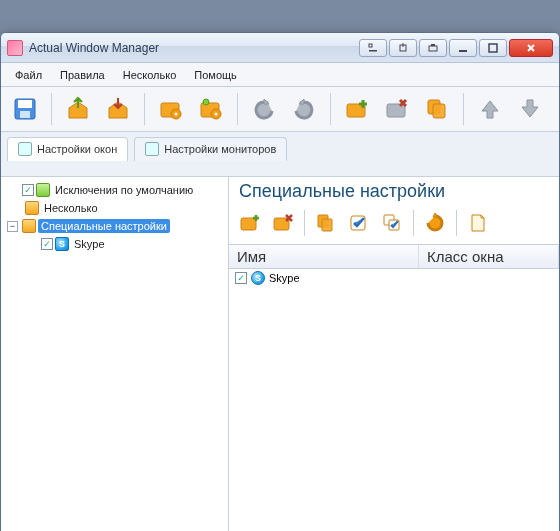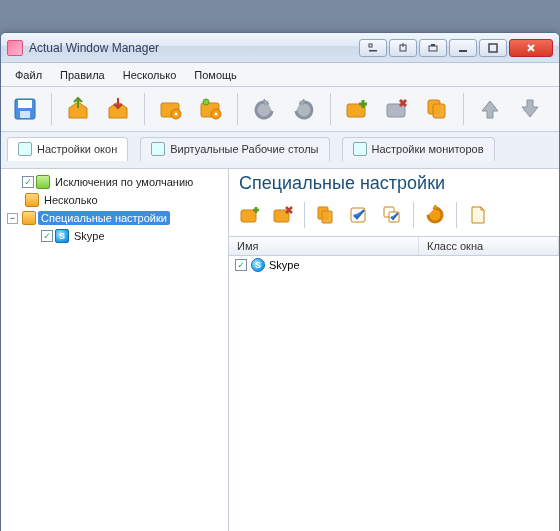--- a/index.html
+++ b/index.html
@@ -29,21 +29,21 @@
   
   .menubar { height: 24px; background:#f4f6fa; border-bottom:1px solid #c6cfdb; display:flex; align-items:center; padding: 0 6px; gap: 2px; }
   .menuitem { font-size: 11px; color:#222; padding: 2px 8px; border-radius:3px; }
 
   
   .toolbar { background:#f4f6fa; border-bottom:1px solid #c6cfdb; padding: 4px 6px; display:flex; align-items:center; gap:4px; }
   .tbtn { width: 36px; height: 36px; border:1px solid transparent; border-radius:4px; display:flex; align-items:center; justify-content:center; }
   .tsep { width:1px; height:32px; background:#c6cfdb; margin:0 4px; }
 
   
-  .tabstrip { background:#ecf0f7; display:flex; padding: 4px 6px 8px; border-bottom:1px solid #c6cfdb; gap:12px; }
+  .tabstrip { background:#ecf0f7; display:flex; padding: 4px 6px 16px; border-bottom:1px solid #c6cfdb; gap:6px; }
   .tab { display:flex; align-items:center; gap:5px; font-size:11px; padding: 4px 10px 5px; border:1px solid #c6cfdb; border-bottom:none;
     background:#f0f3f9; border-radius: 4px 4px 0 0; color:#333; position:relative; top:1px; }
   .tab.active { background:#fff; font-weight:400; }
   .tab .ticon { width:14px; height:14px; border:1px solid #8aa; background:#dff; border-radius:2px; }
 
   
   .content { flex:1; display:flex; background:#fff; overflow:hidden; }
   .treepane { width: 228px; background:#fff; border-right:1px solid #c6cfdb; padding: 4px 2px; font-size:11px; color:#222; }
   .treerow { display:flex; align-items:center; height:18px; padding-left:4px; gap:2px; white-space:nowrap; }
   .treerow .exp { width:11px; height:11px; border:1px solid #9aa7b8; display:flex; align-items:center; justify-content:center; font-size:9px; line-height:1; color:#334; background:#fff; margin-right:2px; }
@@ -57,21 +57,21 @@
   .treerow .lbl { padding: 1px 3px; }
   .treerow.selected .lbl { background:#3a8ee6; color:#fff; border-radius:2px; }
 
   
   .rightpane { flex:1; display:flex; flex-direction:column; overflow:hidden; }
   .panetitle { font-size:18px; color:#1b4f7a; padding: 4px 10px 0; font-weight:400; }
   .minitoolbar { display:flex; align-items:center; gap:3px; padding: 6px 6px; border-bottom:1px solid #c6cfdb; }
   .mbtn { width:30px; height:30px; border:1px solid transparent; border-radius:4px; display:flex; align-items:center; justify-content:center; }
   .msep { width:1px; height:26px; background:#c6cfdb; margin:0 3px; }
 
-  .listhead { display:flex; background:linear-gradient(180deg,#fbfcfe,#e9eef6); border-bottom:1px solid #c6cfdb; font-size:11px; color:#333; }
+  .listhead { display:flex; background:linear-gradient(180deg,#fbfcfe,#e9eef6); border-bottom:1px solid #c6cfdb; font-size:15px; color:#333; }
   .listhead .col { padding:3px 8px; border-right:1px solid #d7deea; }
   .col-name { width:190px; }
   .col-class { flex:1; }
   .listbody { flex:1; background:#fff; font-size:11px; overflow:auto; }
   .listrow { display:flex; align-items:center; height:18px; padding:0 6px; gap:4px; }
   .listrow .cb { width:12px; height:12px; border:1px solid #7b8ea8; background:#fff; display:flex; align-items:center; justify-content:center; font-size:9px; color:#2a6; }
   .hscroll { height:18px; background:#f0f0f0; border-top:1px solid #d7deea; display:flex; align-items:center; }
   .hscroll .arrow { width:17px; height:16px; background:linear-gradient(180deg,#fdfdfe,#e4e9f1); border:1px solid #b9c3d2; display:flex; align-items:center; justify-content:center; font-size:9px; color:#556; }
   .hscroll .track { flex:1; height:16px; background:#eef1f6; border-top:1px solid #d7deea; border-bottom:1px solid #d7deea; position:relative; }
   .hscroll .thumb { position:absolute; left:34px; top:1px; width:90px; height:12px; background:linear-gradient(180deg,#f7f9fc,#d8e1ee); border:1px solid #aeb9cc; border-radius:2px; display:flex; align-items:center; justify-content:center; color:#9aa6b8; font-size:8px; letter-spacing:2px; }
@@ -220,24 +220,20 @@
     </div>
   </div>
 
   <div class="tabstrip">
     <div class="tab active">
       <span class="ticon"></span>
       <span>Настройки окон</span>
     </div>
     <div class="tab">
       <span class="ticon"></span>
-      <span>Виртуальные Рабочие столы</span>
-    </div>
-    <div class="tab">
-      <span class="ticon"></span>
       <span>Настройки мониторов</span>
     </div>
   </div>
 
   <div class="content">
 
     <div class="treepane">
       <div class="treerow">
         <span class="exp empty"></span>
         <span class="cb">✓</span>

